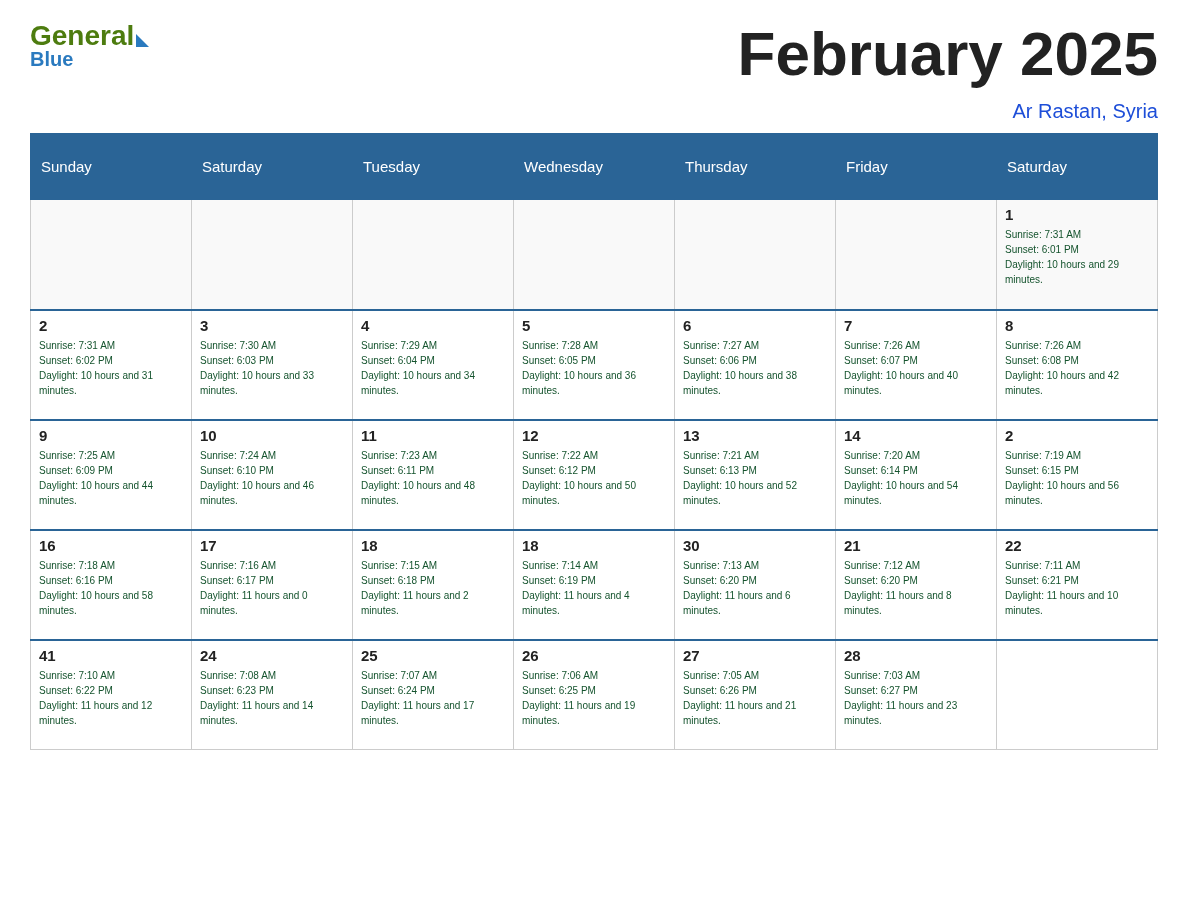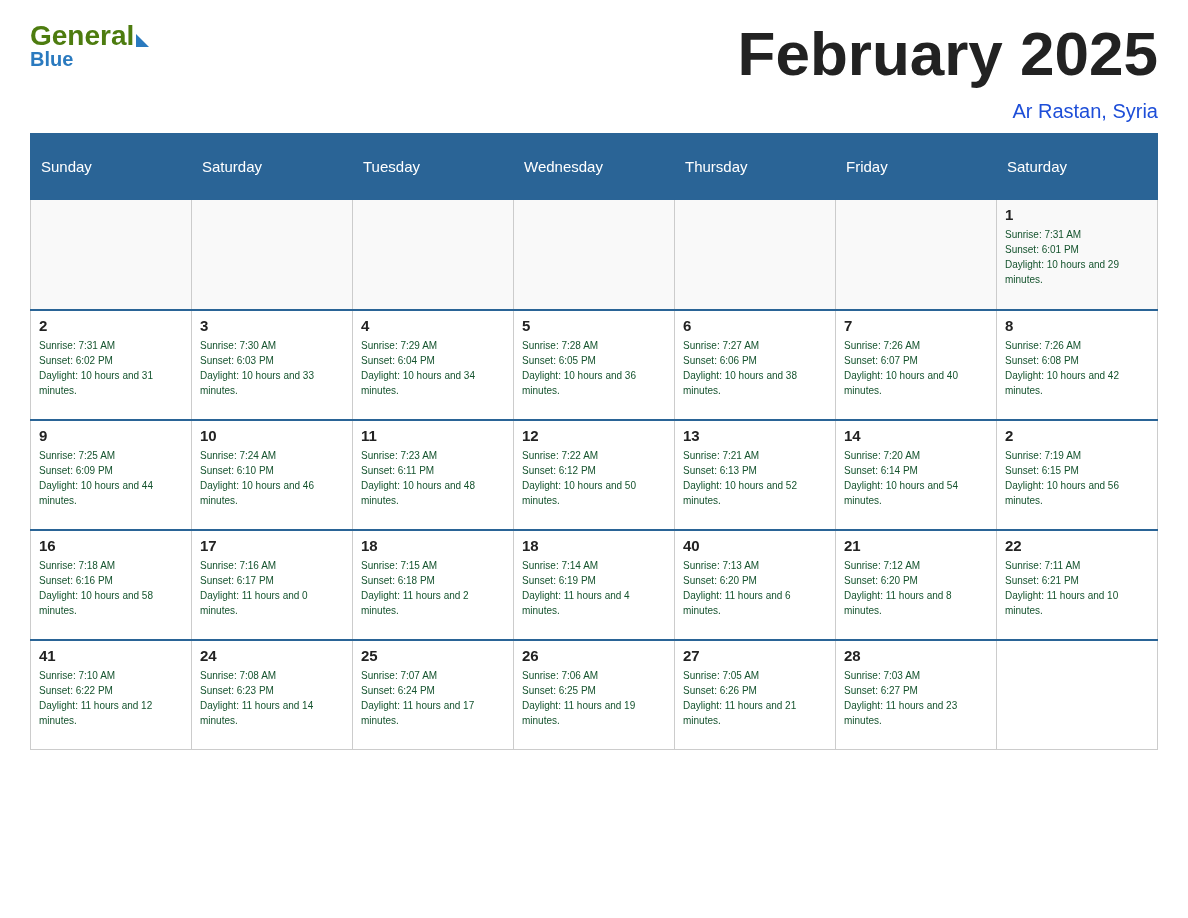--- a/index.html
+++ b/index.html
@@ -196,21 +196,21 @@
         </td>
         <td>
           <span class="day-number">18</span>
           <div class="day-info">Sunrise: 7:15 AM<br>Sunset: 6:18 PM<br>Daylight: 11 hours and 2 minutes.</div>
         </td>
         <td>
           <span class="day-number">18</span>
           <div class="day-info">Sunrise: 7:14 AM<br>Sunset: 6:19 PM<br>Daylight: 11 hours and 4 minutes.</div>
         </td>
         <td>
-          <span class="day-number">40</span>
+          <span class="day-number">30</span>
           <div class="day-info">Sunrise: 7:13 AM<br>Sunset: 6:20 PM<br>Daylight: 11 hours and 6 minutes.</div>
         </td>
         <td>
           <span class="day-number">21</span>
           <div class="day-info">Sunrise: 7:12 AM<br>Sunset: 6:20 PM<br>Daylight: 11 hours and 8 minutes.</div>
         </td>
         <td>
           <span class="day-number">22</span>
           <div class="day-info">Sunrise: 7:11 AM<br>Sunset: 6:21 PM<br>Daylight: 11 hours and 10 minutes.</div>
         </td>

